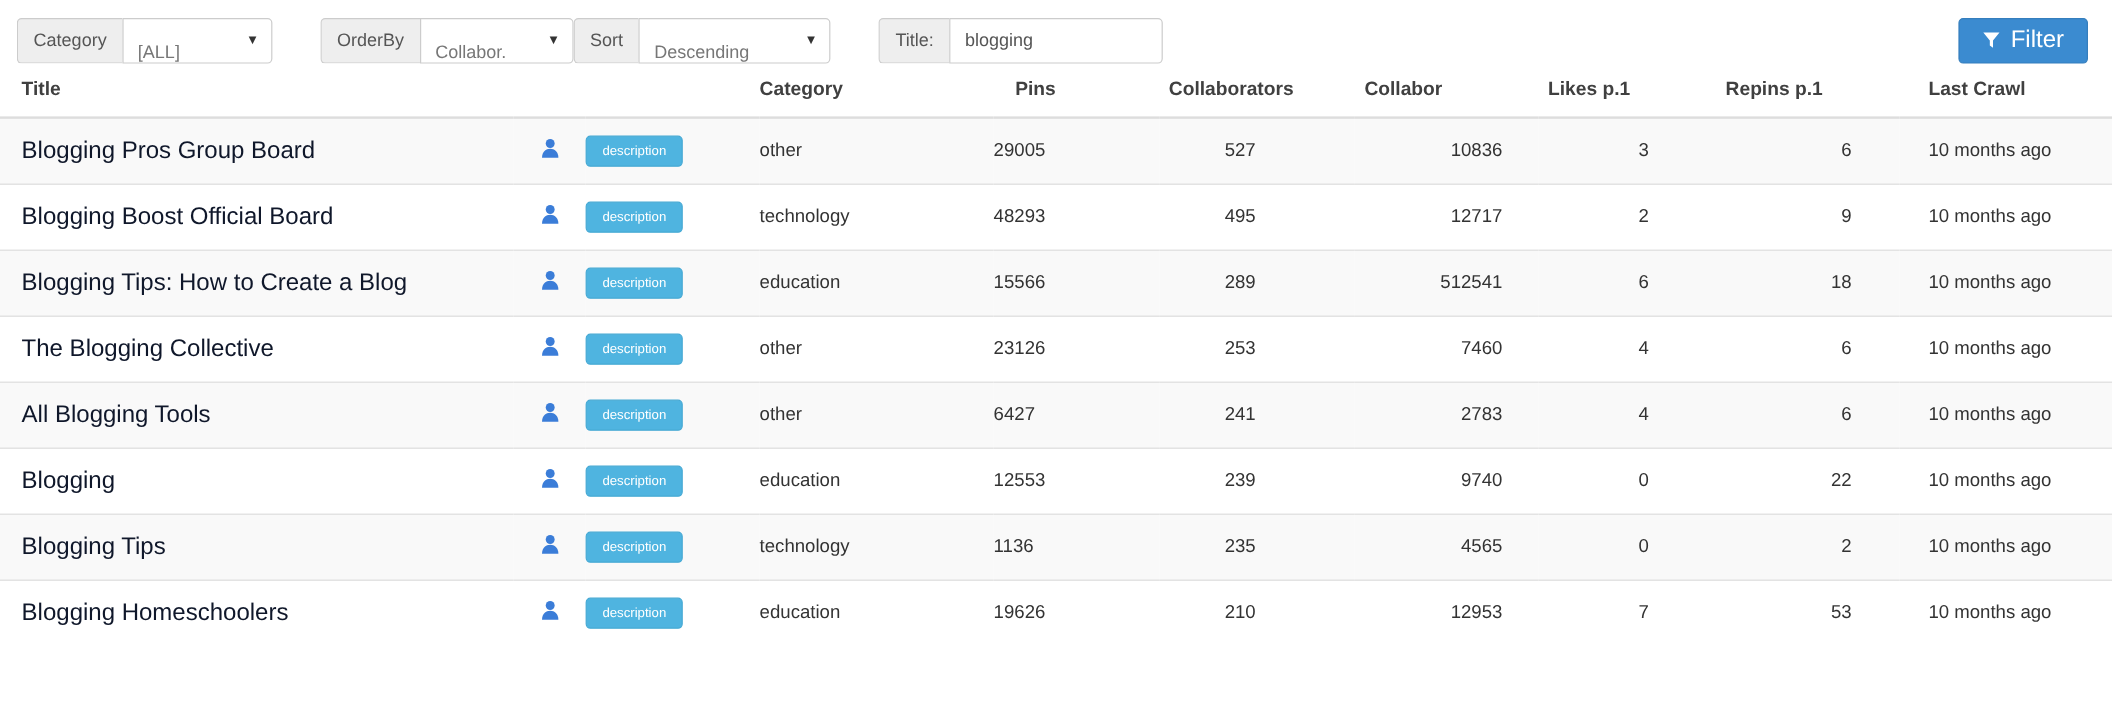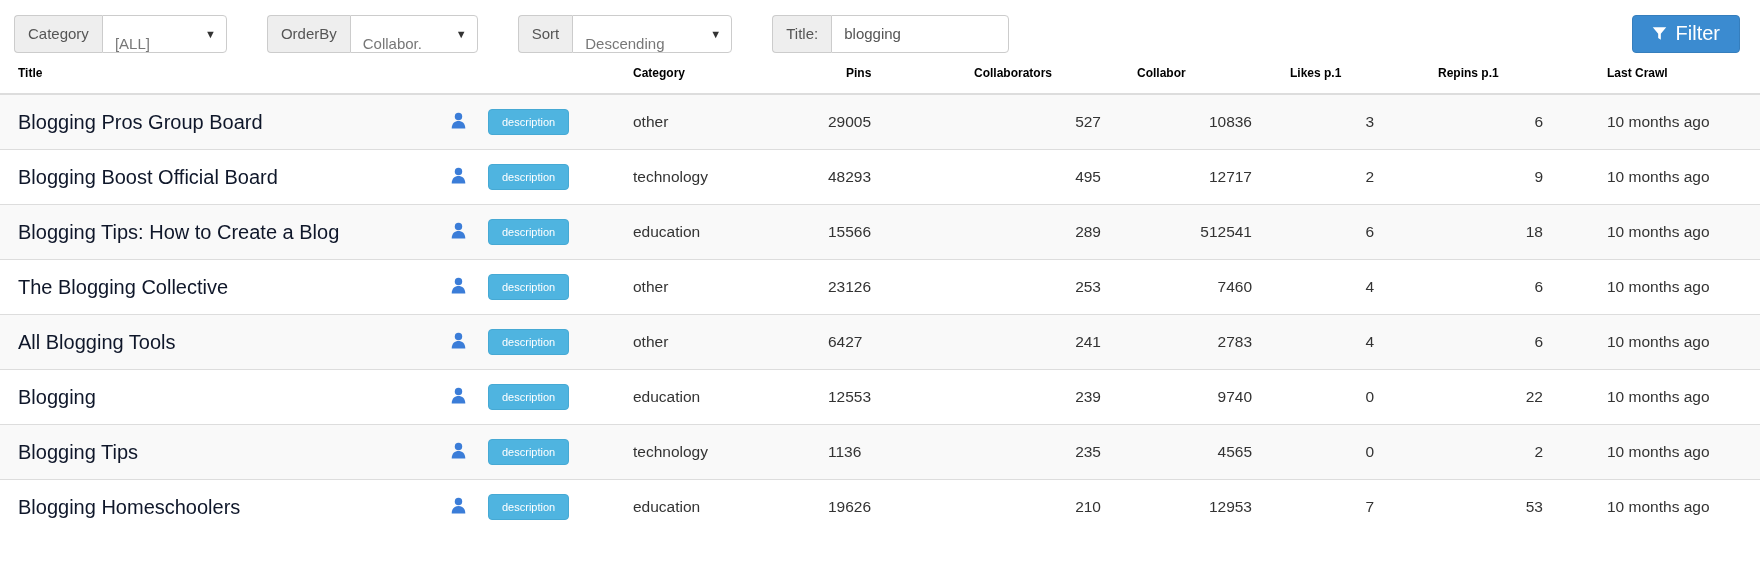--- a/index.html
+++ b/index.html
@@ -73,21 +73,21 @@
     border: 1px solid #cccccc;
     border-radius: 0 4px 4px 0;
     padding: 0 12px;
     font-size: 15px;
     color: #555555;
     box-sizing: border-box;
   }
 
   .g-category { margin-right: 40px; }
   .g-category .sel { width: 125px; }
-  .g-orderby { margin-right: 40px; }
+  .g-orderby { }
   .g-orderby .sel { width: 128px; }
   .g-sort { margin-right: 40px; }
   .g-sort .sel { width: 160px; }
   .g-title { margin-right: 40px; }
   .g-title .txt { width: 178px; }
   .g-desc .txt { width: 330px; }
 
   .spacer { flex: 1 1 auto; }
 
   .filter-btn {
@@ -108,44 +108,44 @@
   }
   .filter-btn svg { display: block; }
 
   
   table.data {
     width: 1760px;
     border-collapse: collapse;
     table-layout: fixed;
   }
   table.data thead th {
-    font-size: 12px;
+    font-size: 16px;
     font-weight: bold;
-    color: #000000;
+    color: #404040;
     padding: 8px 0 13px 0;
     border-bottom: 2px solid #dddddd;
     text-align: left;
     vertical-align: bottom;
   }
   table.data tbody td {
     font-size: 15.5px;
     padding: 14px 0;
     border-top: 1px solid #dddddd;
     vertical-align: middle;
     color: #333333;
   }
   table.data tbody tr:nth-child(odd) { background: #f9f9f9; }
   table.data tbody tr:nth-child(even) { background: #ffffff; }
 
   .c-title   { width: 410px; padding-left: 18px !important; }
   .c-user    { width: 60px;  text-align: center; }
   .c-desc    { width: 145px; }
   .c-cat     { width: 195px; }
   .c-pins    { width: 120px; }
-  .c-collab  { width: 155px; text-align: right; }
+  .c-collab  { width: 155px; text-align: center; }
   .c-follow  { width: 145px; text-align: right; }
   .c-likes   { width: 140px; text-align: right; }
   .c-repins  { width: 145px; text-align: right; }
   .c-crawl   { width: 205px; padding-left: 24px !important; }
 
   thead .c-pins, thead .c-collab, thead .c-follow,
   thead .c-likes, thead .c-repins { text-align: left; }
   thead .c-pins   { padding-left: 18px !important; }
   thead .c-collab { padding-left: 8px !important; }
   thead .c-follow { padding-left: 8px !important; }

